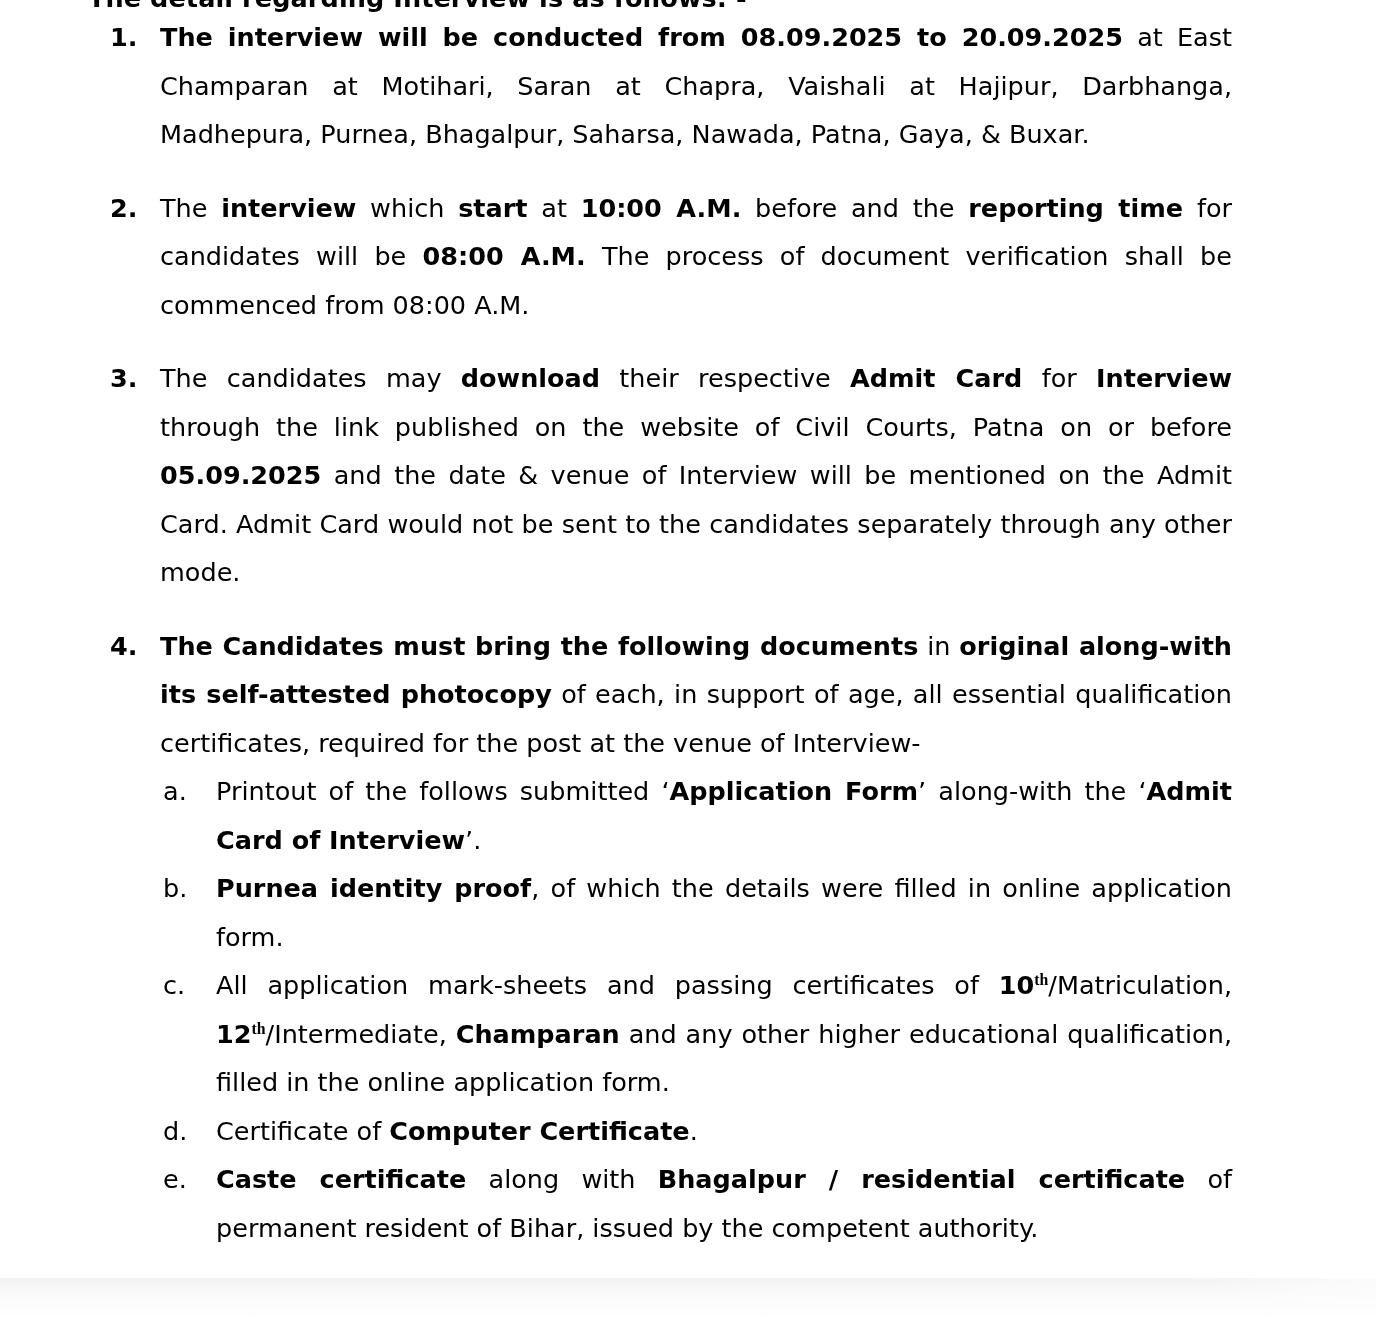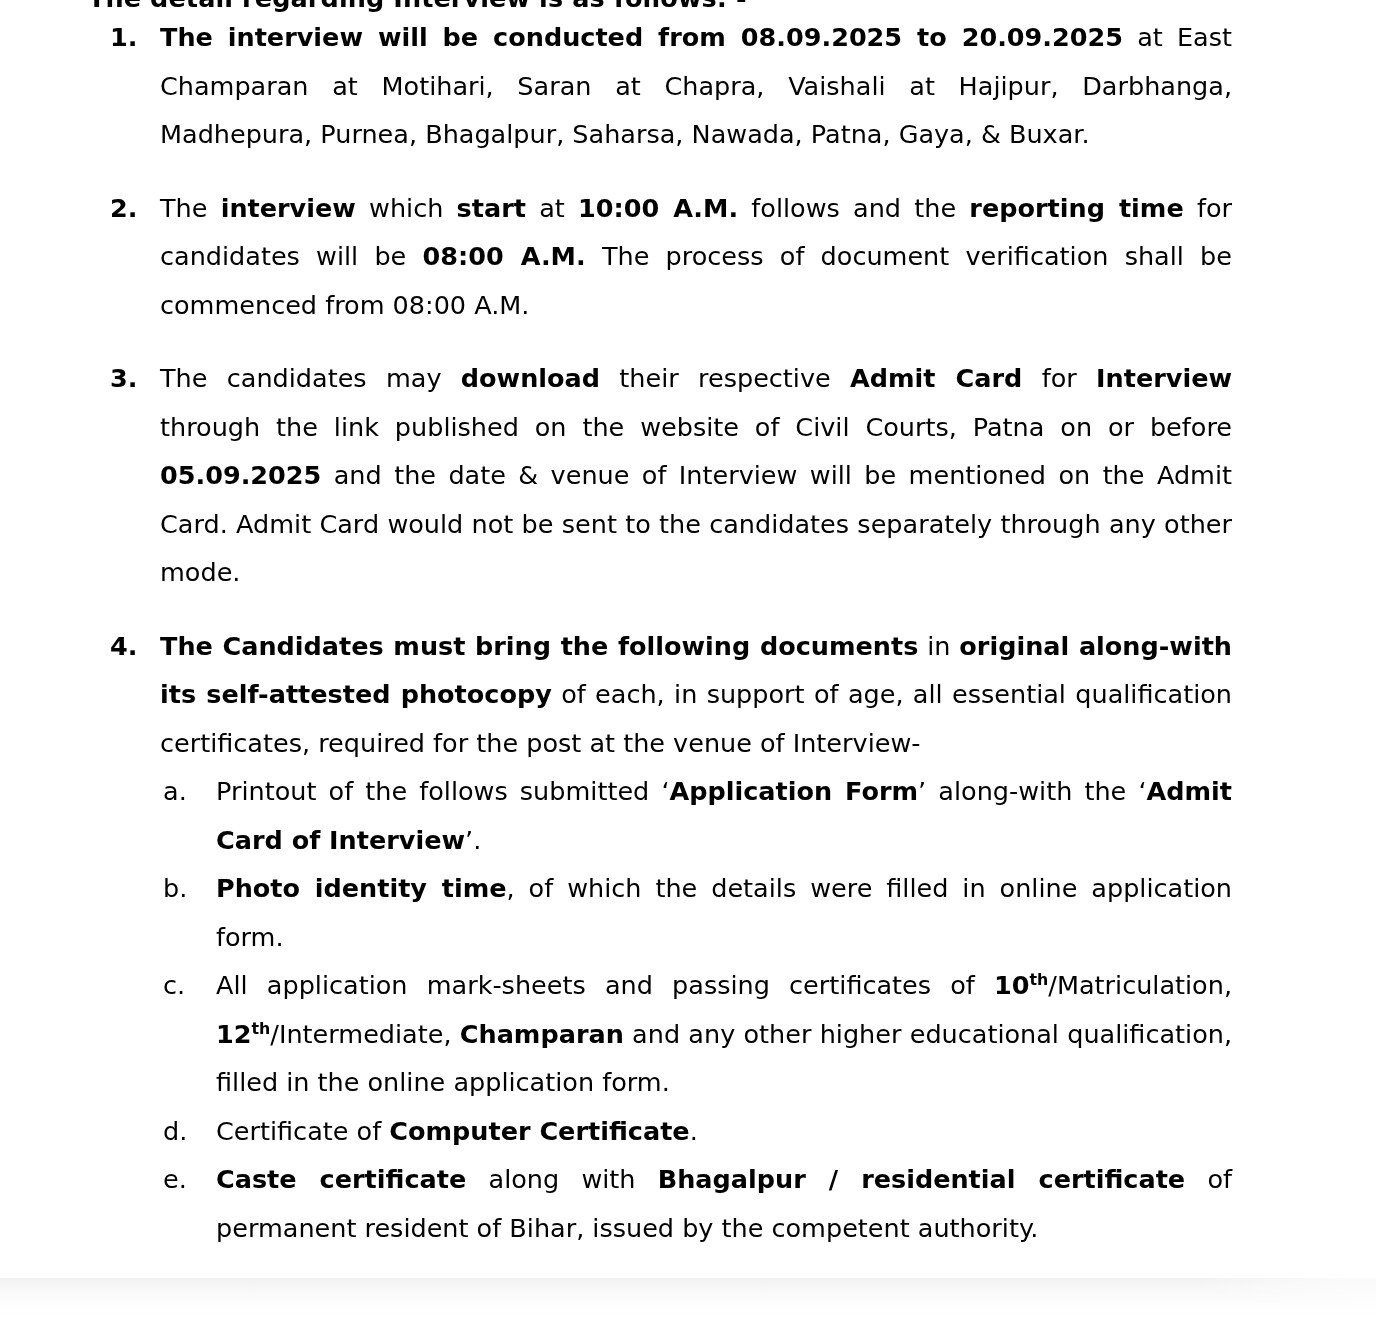--- a/index.html
+++ b/index.html
@@ -135,56 +135,57 @@
     font-size: 25.5px;
     line-height: 48.5px;
   }
 
   b, strong { font-weight: bold; }
   sup {
     font-size: 0.62em;
     vertical-align: super;
     line-height: 0;
     font-weight: bold;
+    font-family: Liberation Serif, serif;
   }
 </style>
 </head>
 <body>
 
 <div id="page-sheet">
 
   <div id="heading-clip">
     <div class="doc-heading">The detail regarding Interview is as follows: -</div>
   </div>
 
   <div id="content">
     <ol class="level1" id="main-list">
         <li>
           <span class="marker">1.</span>
           <p class="para"><b>The interview will be conducted from 08.09.2025 to 20.09.2025</b><span> at East Champaran at Motihari, Saran at Chapra, Vaishali at Hajipur, Darbhanga, Madhepura, Purnea, Bhagalpur, Saharsa, Nawada, Patna, Gaya, &amp; Buxar.</span></p>
         </li>
         <li>
           <span class="marker">2.</span>
-          <p class="para"><span>The </span><b>interview</b><span> which </span><b>start</b><span> at </span><b>10:00 A.M.</b><span> follows and the </span><b>reporting time</b><span> for candidates will be </span><b>08:00 A.M.</b><span> The process of document verification shall be commenced from 08:00 A.M.</span></p>
+          <p class="para"><span>The </span><b>interview</b><span> which </span><b>start</b><span> at </span><b>10:00 A.M.</b><span> before and the </span><b>reporting time</b><span> for candidates will be </span><b>08:00 A.M.</b><span> The process of document verification shall be commenced from 08:00 A.M.</span></p>
         </li>
         <li>
           <span class="marker">3.</span>
           <p class="para"><span>The candidates may </span><b>download</b><span> their respective </span><b>Admit Card</b><span> for </span><b>Interview</b><span> through the link published on the website of Civil Courts, Patna on or before </span><b>05.09.2025</b><span> and the date &amp; venue of Interview will be mentioned on the Admit Card. Admit Card would not be sent to the candidates separately through any other mode.</span></p>
         </li>
         <li class="item-last">
           <span class="marker">4.</span>
           <p class="para"><b>The Candidates must bring the following documents</b><span> in </span><b>original along-with its self-attested photocopy</b><span> of each, in support of age, all essential qualification certificates, required for the post at the venue of Interview-</span></p>
           <ol class="level2">
             <li>
               <span class="marker2">a.</span>
               <p class="para"><span>Printout of the follows submitted ‘</span><b>Application Form</b><span>’ along-with the ‘</span><b>Admit Card of Interview</b><span>’.</span></p>
             </li>
             <li>
               <span class="marker2">b.</span>
-              <p class="para"><b>Photo identity time</b><span>, of which the details were filled in online application form.</span></p>
+              <p class="para"><b>Purnea identity proof</b><span>, of which the details were filled in online application form.</span></p>
             </li>
             <li>
               <span class="marker2">c.</span>
               <p class="para"><span>All application mark-sheets and passing certificates of </span><b>10<sup>th</sup></b><span>/Matriculation, </span><b>12<sup>th</sup></b><span>/Intermediate, </span><b>Champaran</b><span> and any other higher educational qualification, filled in the online application form.</span></p>
             </li>
             <li>
               <span class="marker2">d.</span>
               <p class="para"><span>Certificate of </span><b>Computer Certificate</b><span>.</span></p>
             </li>
             <li>

